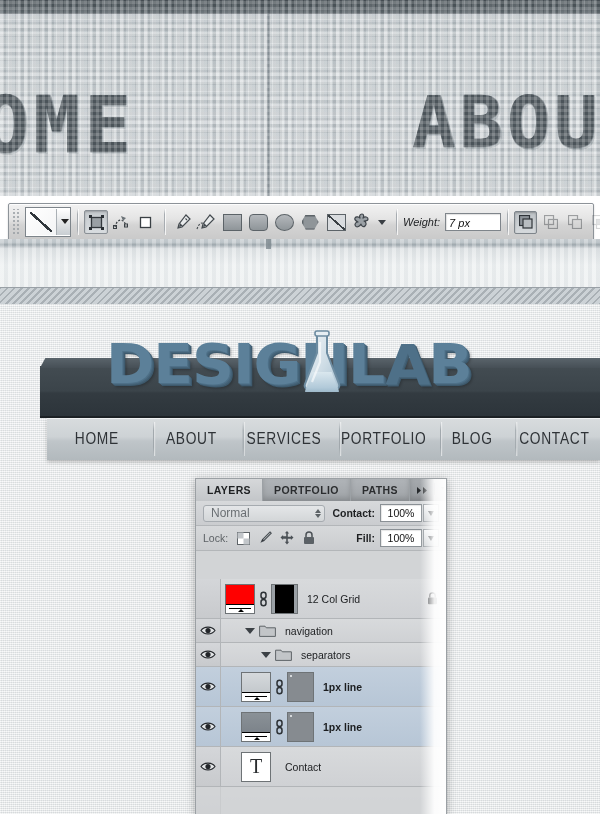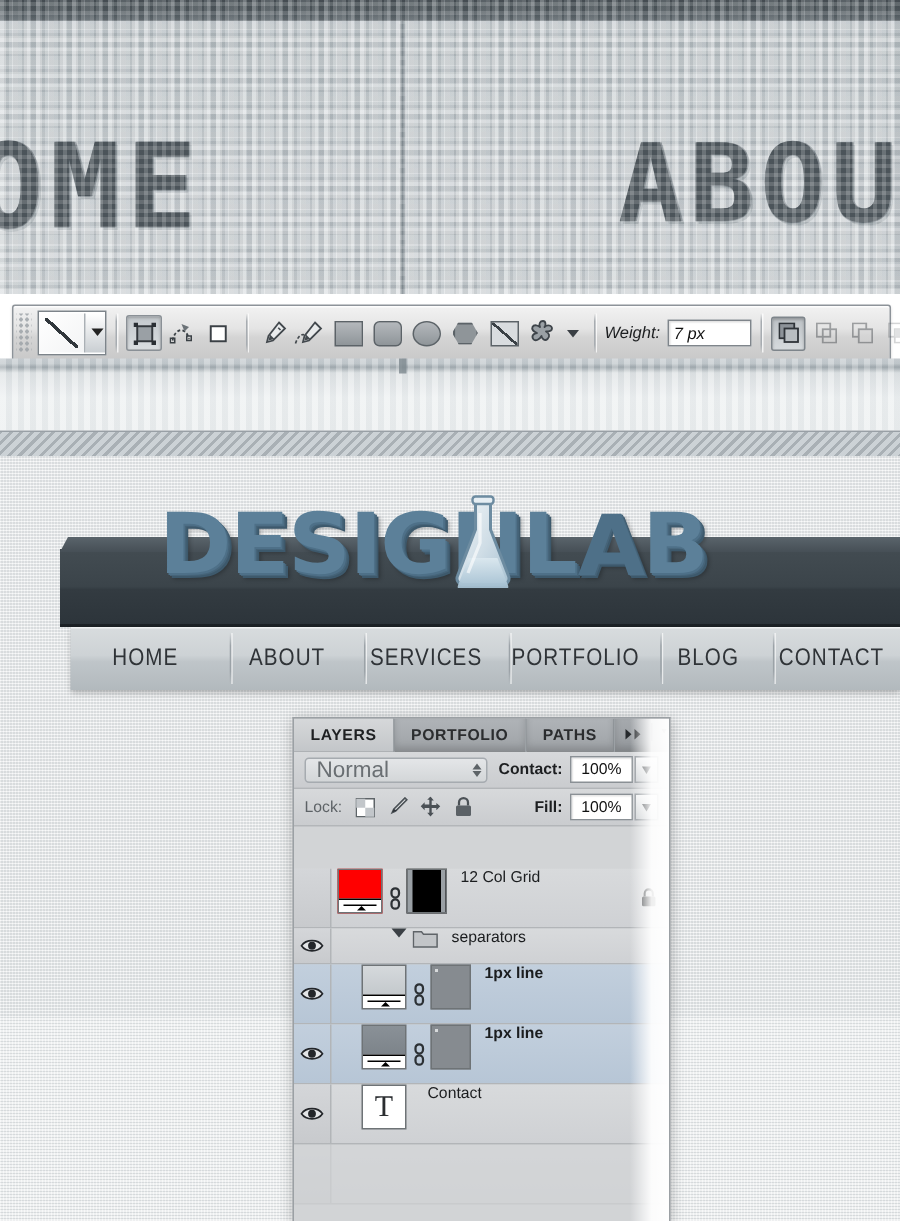--- a/index.html
+++ b/index.html
@@ -312,21 +312,21 @@
     background: linear-gradient(180deg,#d7d9db,#cacccf);
     border-bottom: 1px solid #b3b6b9;
   }
   .mode-select {
     width: 122px; height: 17px;
     border: 1px solid #a6abb0; border-radius: 3px;
     background: linear-gradient(180deg,#e4e6e8,#d3d6d8);
     display: flex; align-items: center; justify-content: space-between;
     padding: 0 3px 0 7px; box-sizing: border-box;
   }
-  .mode-select .lbl { font-size: 15px; color: #6a6f73; }
+  .mode-select .lbl { font-size: 12px; color: #6a6f73; }
   .spin { display:flex; flex-direction:column; gap:1px; }
   .spin i { display:block; width:0;height:0;border-left:3px solid transparent;border-right:3px solid transparent; }
   .spin i.up { border-bottom: 4px solid #5d6367; }
   .spin i.dn { border-top: 4px solid #5d6367; }
 
   .field-label { font-size: 10.5px; font-weight: 700; color: #1d1f21; margin-left: auto; }
   .num-field {
     margin-left: 5px; width: 40px; height: 16px;
     border: 1px solid #8a9095; background: #fff;
     font-size: 10.5px; color: #111; line-height: 16px; text-align: center;
@@ -355,21 +355,21 @@
   .layer-row.group { height: 23px; }
   .layer-row.faded { opacity: .28; }
   .eye-cell {
     width: 24px; height: 100%; flex: none;
     display:flex; align-items:center; justify-content:center;
     border-right: 1px solid #b2b5b8;
     background: linear-gradient(180deg,#d4d6d9,#c8cacd);
   }
   .layer-row.selected .eye-cell { background: linear-gradient(180deg,#c2cfdd,#b7c6d6); }
   .eye svg { display: block; }
-  .row-body { display:flex; flex:1; height:100%; padding-left: 4px; min-width:0; }
+  .row-body { display:flex; align-items:center; flex:1; height:100%; padding-left: 4px; min-width:0; }
   .thumb {
     width: 30px; height: 30px; flex: none;
     border: 1px solid #6e7376; background:#fff; position: relative; overflow:hidden;
     box-sizing: border-box;
   }
   .link-ico { width: 12px; flex:none; display:flex; align-items:center; justify-content:center; margin: 0 2px; }
   .mask-thumb {
     width: 27px; height: 30px; flex:none;
     border: 1px solid #6e7376; box-sizing: border-box;
     position: relative; overflow:hidden;
@@ -654,31 +654,48 @@
         <div class="lock-badge">
           <svg width="11" height="13" viewBox="0 0 11 13">
             <path d="M2.8 5.6 V3.6 a2.7 2.7 0 0 1 5.4 0 v2" fill="none" stroke="#25282b" stroke-width="1.4"></path>
             <rect x="1" y="5.6" width="9" height="6.6" rx="1" fill="#25282b"></rect>
           </svg>
         </div>
       </div>
     </div>
 
 
-
     <div class="layer-row group">
       <div class="eye-cell">
         <span class="eye">
           <svg width="16" height="11" viewBox="0 0 16 11">
             <path d="M1 5.5 C4 1, 12 1, 15 5.5 C12 10, 4 10, 1 5.5 Z" fill="#e3e5e7" stroke="#23262a" stroke-width="1.1"></path>
             <circle cx="8" cy="5.5" r="2.6" fill="#23262a"></circle>
           </svg>
         </span>
       </div>
       <div class="row-body">
+        <div class="tri indent-2"></div>
+        <svg class="folder" viewBox="0 0 17 13">
+          <path d="M0.6 2.2 h5.4 l1.3 1.6 h9.1 v8.6 h-15.8 z" fill="#c2c5c8" stroke="#5f6468" stroke-width="1"></path>
+        </svg>
+        <div class="layer-name">navigation</div>
+      </div>
+    </div>
+
+    <div class="layer-row group">
+      <div class="eye-cell">
+        <span class="eye">
+          <svg width="16" height="11" viewBox="0 0 16 11">
+            <path d="M1 5.5 C4 1, 12 1, 15 5.5 C12 10, 4 10, 1 5.5 Z" fill="#e3e5e7" stroke="#23262a" stroke-width="1.1"></path>
+            <circle cx="8" cy="5.5" r="2.6" fill="#23262a"></circle>
+          </svg>
+        </span>
+      </div>
+      <div class="row-body">
         <div class="tri indent-3"></div>
         <svg class="folder" viewBox="0 0 17 13">
           <path d="M0.6 2.2 h5.4 l1.3 1.6 h9.1 v8.6 h-15.8 z" fill="#c2c5c8" stroke="#5f6468" stroke-width="1"></path>
         </svg>
         <div class="layer-name">separators</div>
       </div>
     </div>
 
     <div class="layer-row selected">
       <div class="eye-cell">

